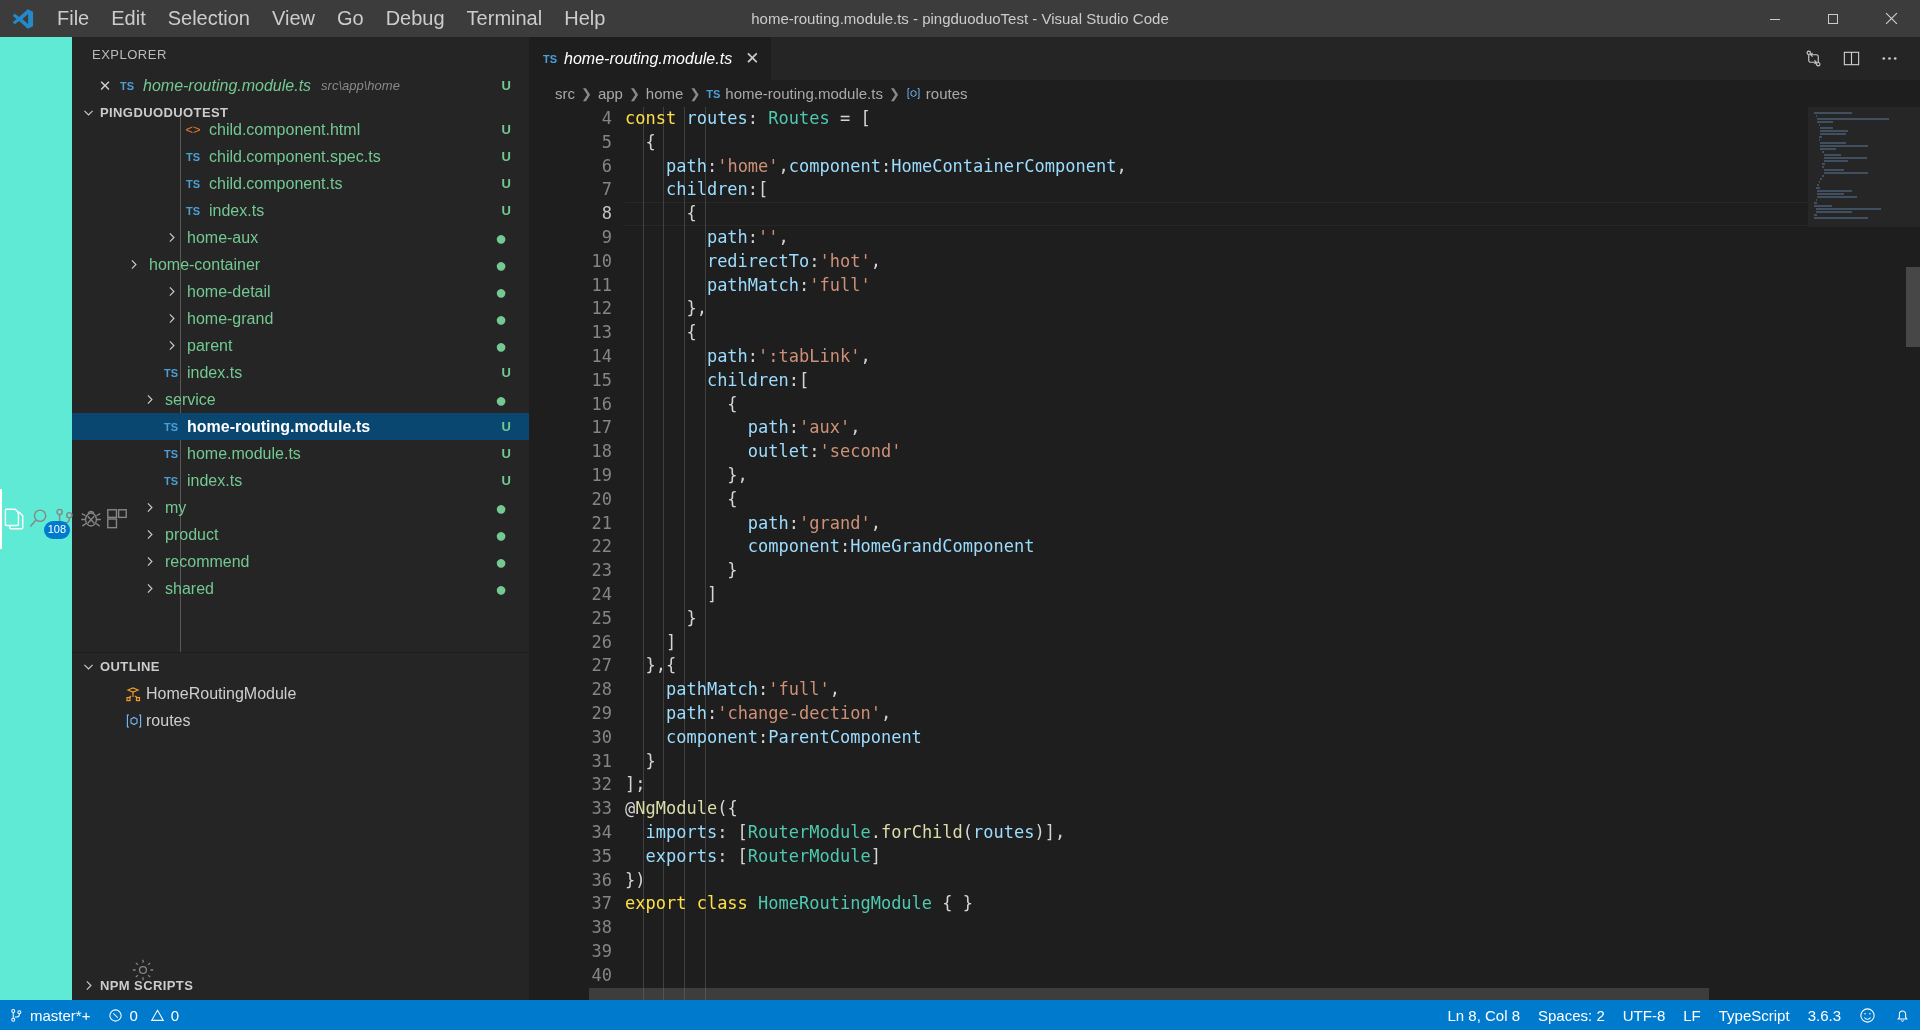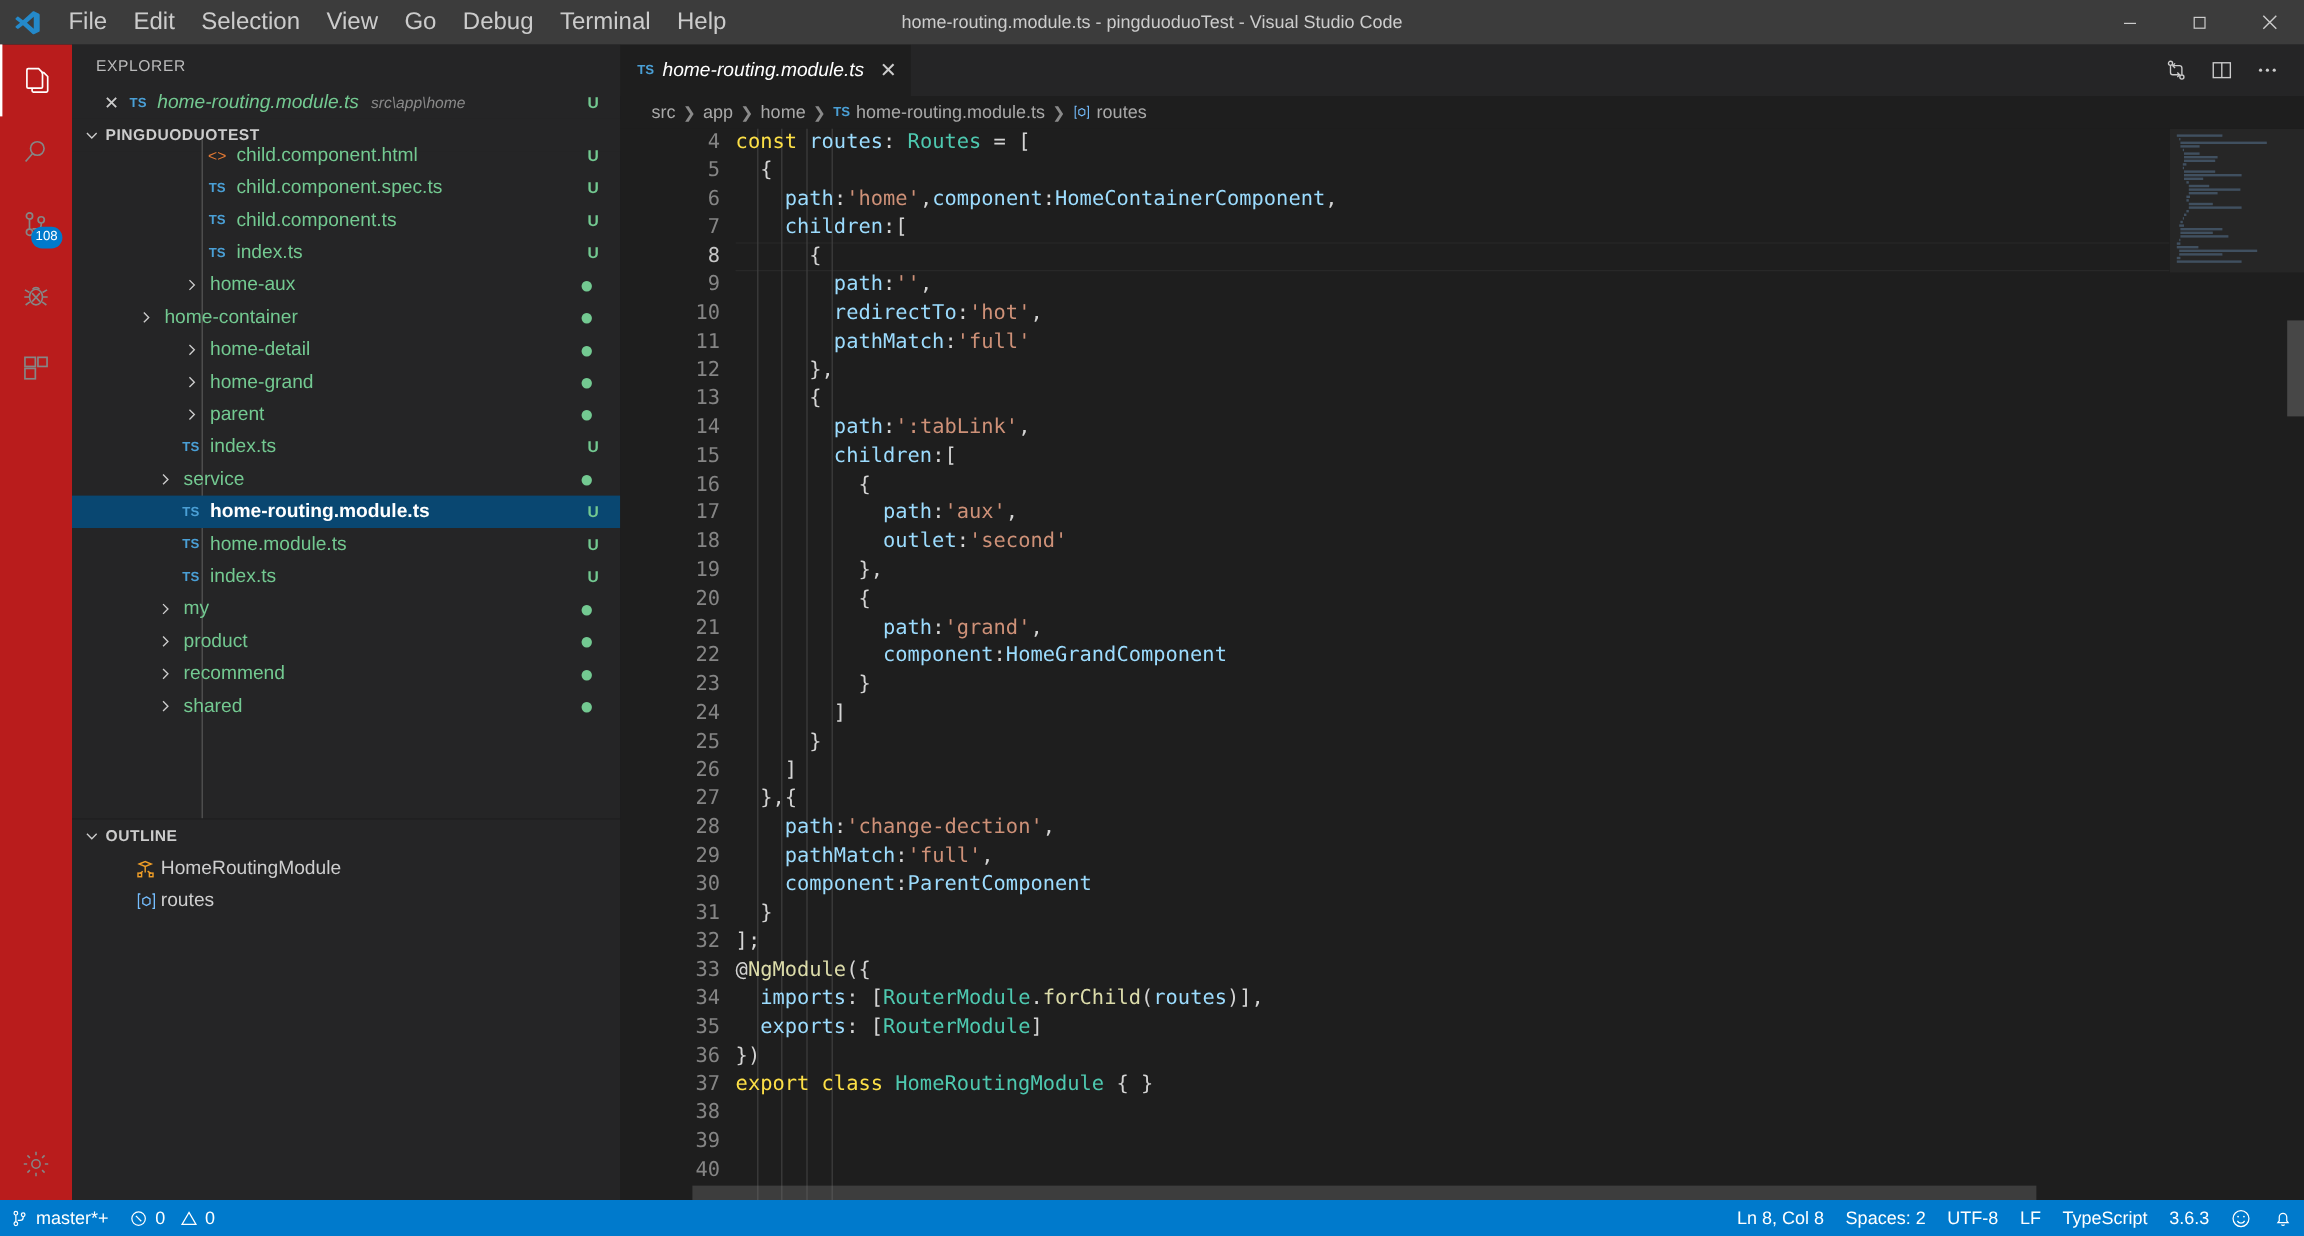--- a/index.html
+++ b/index.html
@@ -26,22 +26,22 @@
     font-size: 15px; color: #cccccc; pointer-events: none;
   }
   .win-controls { margin-left: auto; display: flex; height: 37px; z-index: 2; }
   .win-btn { width: 58px; height: 37px; display: flex; align-items: center; justify-content: center; color: #cccccc; }
 
   
   .body-row { flex: 1; display: flex; min-height: 0; }
 
   
   .activitybar {
-    width: 60px; background: #b91c1c; flex: none;
-    display: flex; flex-direction: column; align-items: center;
+    width: 72px; background: #5eead4; flex: none;
+    display: flex; flex-direction: row; align-items: center;
   }
   .act-icon {
     width: 60px; height: 60px; display: flex; align-items: center; justify-content: center;
     position: relative; color: #868686; cursor: pointer;
   }
   .act-icon.active { color: #ffffff; }
   .act-icon.active::before {
     content: ""; position: absolute; left: 0; top: 0; bottom: 0; width: 2px; background: #ffffff;
   }
   .act-badge {
@@ -432,20 +432,28 @@
                 <path d="M4 3 H2.4 v12 H4"></path>
                   <path d="M14 3 h1.6 v12 H14"></path>
                 <path d="M9 5.4 L12 7 v4 L9 12.6 L6 11 V7 Z"></path>
               </svg>
             </span>
             <span>routes</span>
           </div>
         </div>
       </div>
 
+      <div class="npm-footer">
+        <span class="chev">
+          <svg width="13" height="13" viewBox="0 0 16 16">
+              <path d="M6 3 L11 8 L6 13" fill="none" stroke="#cccccc" stroke-width="1.4"></path>
+            </svg>
+        </span>
+        <span>NPM SCRIPTS</span>
+      </div>
     </div>
 
     <div class="editor-area">
       <div class="tabsbar">
         <div class="tab">
           <span class="ts-badge">TS</span>
           <span>home-routing.module.ts</span>
           <span class="tab-close">✕</span>
         </div>
         <div class="tab-actions">
@@ -564,22 +572,22 @@
               <div class="codeline"><span class="p">            </span><span class="v">outlet</span><span class="p">:</span><span class="s">'second'</span></div>
               <div class="codeline"><span class="p">          },</span></div>
               <div class="codeline"><span class="p">          {</span></div>
               <div class="codeline"><span class="p">            </span><span class="v">path</span><span class="p">:</span><span class="s">'grand'</span><span class="p">,</span></div>
               <div class="codeline"><span class="p">            </span><span class="v">component</span><span class="p">:</span><span class="v">HomeGrandComponent</span></div>
               <div class="codeline"><span class="p">          }</span></div>
               <div class="codeline"><span class="p">        ]</span></div>
               <div class="codeline"><span class="p">      }</span></div>
               <div class="codeline"><span class="p">    ]</span></div>
               <div class="codeline"><span class="p">  },{</span></div>
+              <div class="codeline"><span class="p">    </span><span class="v">pathMatch</span><span class="p">:</span><span class="s">'full'</span><span class="p">,</span></div>
               <div class="codeline"><span class="p">    </span><span class="v">path</span><span class="p">:</span><span class="s">'change-dection'</span><span class="p">,</span></div>
-              <div class="codeline"><span class="p">    </span><span class="v">pathMatch</span><span class="p">:</span><span class="s">'full'</span><span class="p">,</span></div>
               <div class="codeline"><span class="p">    </span><span class="v">component</span><span class="p">:</span><span class="v">ParentComponent</span></div>
               <div class="codeline"><span class="p">  }</span></div>
               <div class="codeline"><span class="p">];</span></div>
               <div class="codeline"><span class="p">@</span><span class="dec">NgModule</span><span class="p">({</span></div>
               <div class="codeline"><span class="p">  </span><span class="v">imports</span><span class="p">: [</span><span class="t">RouterModule</span><span class="p">.</span><span class="dec">forChild</span><span class="p">(</span><span class="v">routes</span><span class="p">)],</span></div>
               <div class="codeline"><span class="p">  </span><span class="v">exports</span><span class="p">: [</span><span class="t">RouterModule</span><span class="p">]</span></div>
               <div class="codeline"><span class="p">})</span></div>
               <div class="codeline"><span class="k">export </span><span class="k">class </span><span class="cls">HomeRoutingModule</span><span class="p"> { }</span></div>
               <div class="codeline"><span class="p"></span></div>
             </div>

